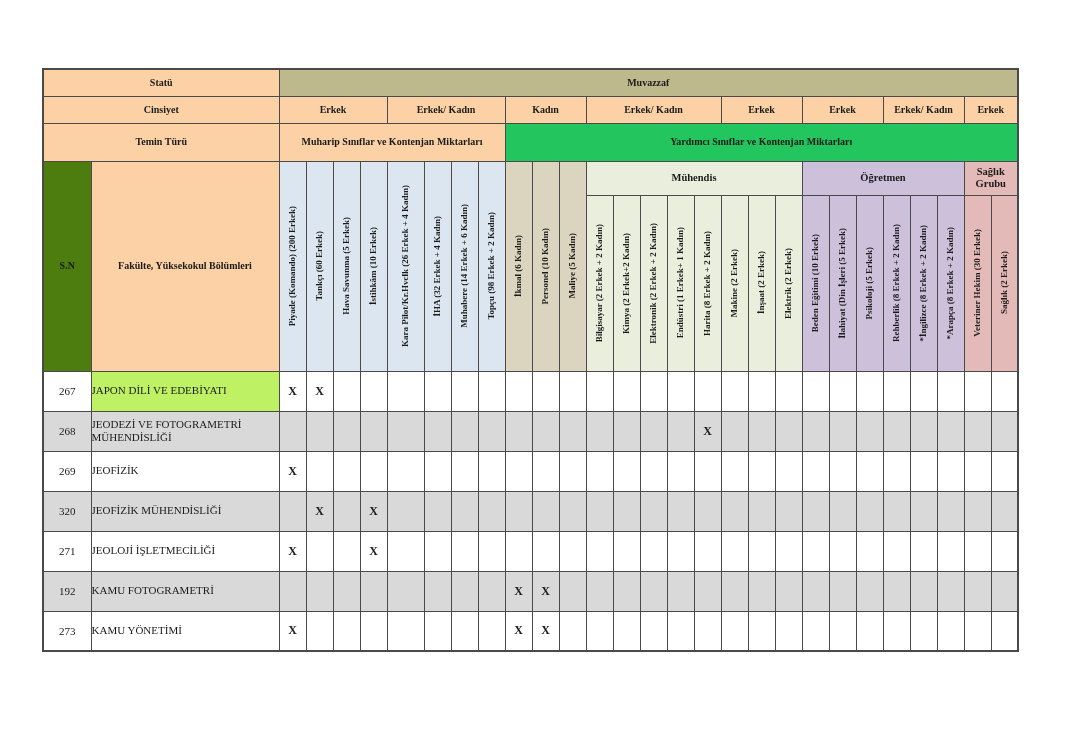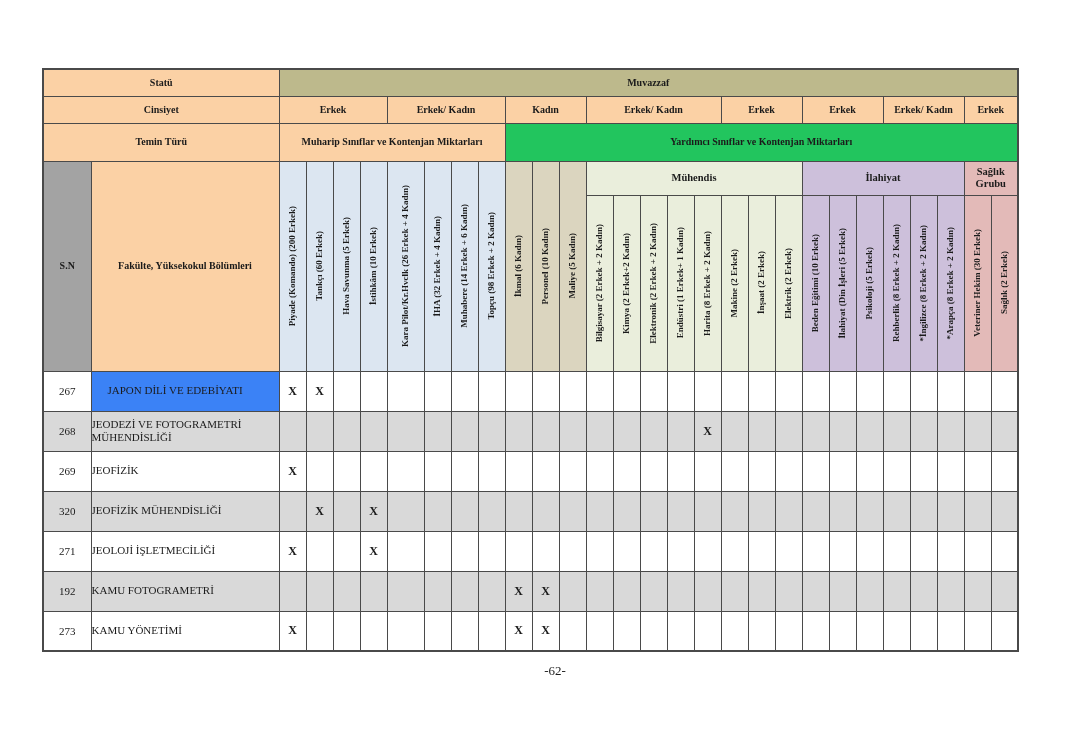--- a/index.html
+++ b/index.html
@@ -76,21 +76,21 @@
           <th class="hdr" colspan="3" style="background: rgb(251, 209, 165);">Erkek</th>
           <th class="hdr" colspan="3" style="background: rgb(251, 209, 165);">Erkek/ Kadın</th>
           <th class="hdr" colspan="2" style="background: rgb(251, 209, 165);">Erkek</th>
         </tr>
         <tr class="r-temin">
           <th class="hdr" colspan="2" style="background: rgb(251, 209, 165);">Temin Türü</th>
           <th class="hdr" colspan="8" style="background: rgb(251, 209, 165);">Muharip Sınıflar ve Kontenjan Miktarları</th>
           <th class="hdr" colspan="19" style="background: #22c55e; text-align: center;">Yardımcı Sınıflar ve Kontenjan Miktarları</th>
         </tr>
         <tr class="r-band">
-          <th class="hdr" rowspan="2" style="background: #a3a3a3; margin-left: 12px;">S.N</th>
+          <th class="hdr" rowspan="2" style="background: #4d7c0f; margin-left: 12px;">S.N</th>
           <th class="hdr" rowspan="2" style="background: rgb(251, 209, 165);">Fakülte, Yüksekokul Bölümleri</th>
           <th class="vcell" rowspan="2" style="background: rgb(220, 230, 241);">
             <span class="vtxt">Piyade (Komando) (200 Erkek)</span>
           </th>
           <th class="vcell" rowspan="2" style="background: rgb(220, 230, 241);">
             <span class="vtxt">Tankçı (60 Erkek)</span>
           </th>
           <th class="vcell" rowspan="2" style="background: rgb(220, 230, 241);">
             <span class="vtxt">Hava Savunma (5 Erkek)</span>
           </th>
@@ -112,21 +112,21 @@
           <th class="vcell" rowspan="2" style="background: rgb(219, 213, 191);">
             <span class="vtxt">İkmal (6 Kadın)</span>
           </th>
           <th class="vcell" rowspan="2" style="background: rgb(219, 213, 191);">
             <span class="vtxt">Personel (10 Kadın)</span>
           </th>
           <th class="vcell" rowspan="2" style="background: rgb(219, 213, 191);">
             <span class="vtxt">Maliye (5 Kadın)</span>
           </th>
           <th class="band-lbl" colspan="8" style="background: rgb(234, 238, 220);">Mühendis</th>
-          <th class="band-lbl" colspan="6" style="background: rgb(205, 192, 219);">İlahiyat</th>
+          <th class="band-lbl" colspan="6" style="background: rgb(205, 192, 219);">Öğretmen</th>
           <th class="band-lbl" colspan="2" style="background: rgb(227, 186, 184);">Sağlık Grubu</th>
         </tr>
         <tr class="r-vert">
           <th class="vcell" style="background: rgb(234, 238, 220);">
             <span class="vtxt">Bilgisayar (2 Erkek + 2 Kadın)</span>
           </th>
           <th class="vcell" style="background: rgb(234, 238, 220);">
             <span class="vtxt">Kimya (2 Erkek+2 Kadın)</span>
           </th>
           <th class="vcell" style="background: rgb(234, 238, 220);">
@@ -169,21 +169,21 @@
             <span class="vtxt">Veteriner Hekim (30 Erkek)</span>
           </th>
           <th class="vcell" style="background: rgb(227, 186, 184);">
             <span class="vtxt">Sağlık (2 Erkek)</span>
           </th>
         </tr>
       </thead>
     <tbody>
         <tr>
           <td class="num" style="background: rgb(255, 255, 255);">267</td>
-          <td class="dept" style="background: #3b82f6; padding-left: 16px;">JAPON DİLİ VE EDEBİYATI</td>
+          <td class="dept" style="background: #bef264;">JAPON DİLİ VE EDEBİYATI</td>
           <td class="mark" style="background: rgb(255, 255, 255);">X</td>
           <td class="mark" style="background: rgb(255, 255, 255);">X</td>
           <td class="mark" style="background: rgb(255, 255, 255);"></td>
           <td class="mark" style="background: rgb(255, 255, 255);"></td>
           <td class="mark" style="background: rgb(255, 255, 255);"></td>
           <td class="mark" style="background: rgb(255, 255, 255);"></td>
           <td class="mark" style="background: rgb(255, 255, 255);"></td>
           <td class="mark" style="background: rgb(255, 255, 255);"></td>
           <td class="mark" style="background: rgb(255, 255, 255);"></td>
           <td class="mark" style="background: rgb(255, 255, 255);"></td>
@@ -386,14 +386,13 @@
           <td class="mark" style="background: rgb(255, 255, 255);"></td>
           <td class="mark" style="background: rgb(255, 255, 255);"></td>
           <td class="mark" style="background: rgb(255, 255, 255);"></td>
           <td class="mark" style="background: rgb(255, 255, 255);"></td>
           <td class="mark" style="background: rgb(255, 255, 255);"></td>
           <td class="mark" style="background: rgb(255, 255, 255);"></td>
           <td class="mark" style="background: rgb(255, 255, 255);"></td>
         </tr>
       </tbody>
   </table>
-  <div class="pageno">-62-</div>
 </div>
 
 </body></html>

